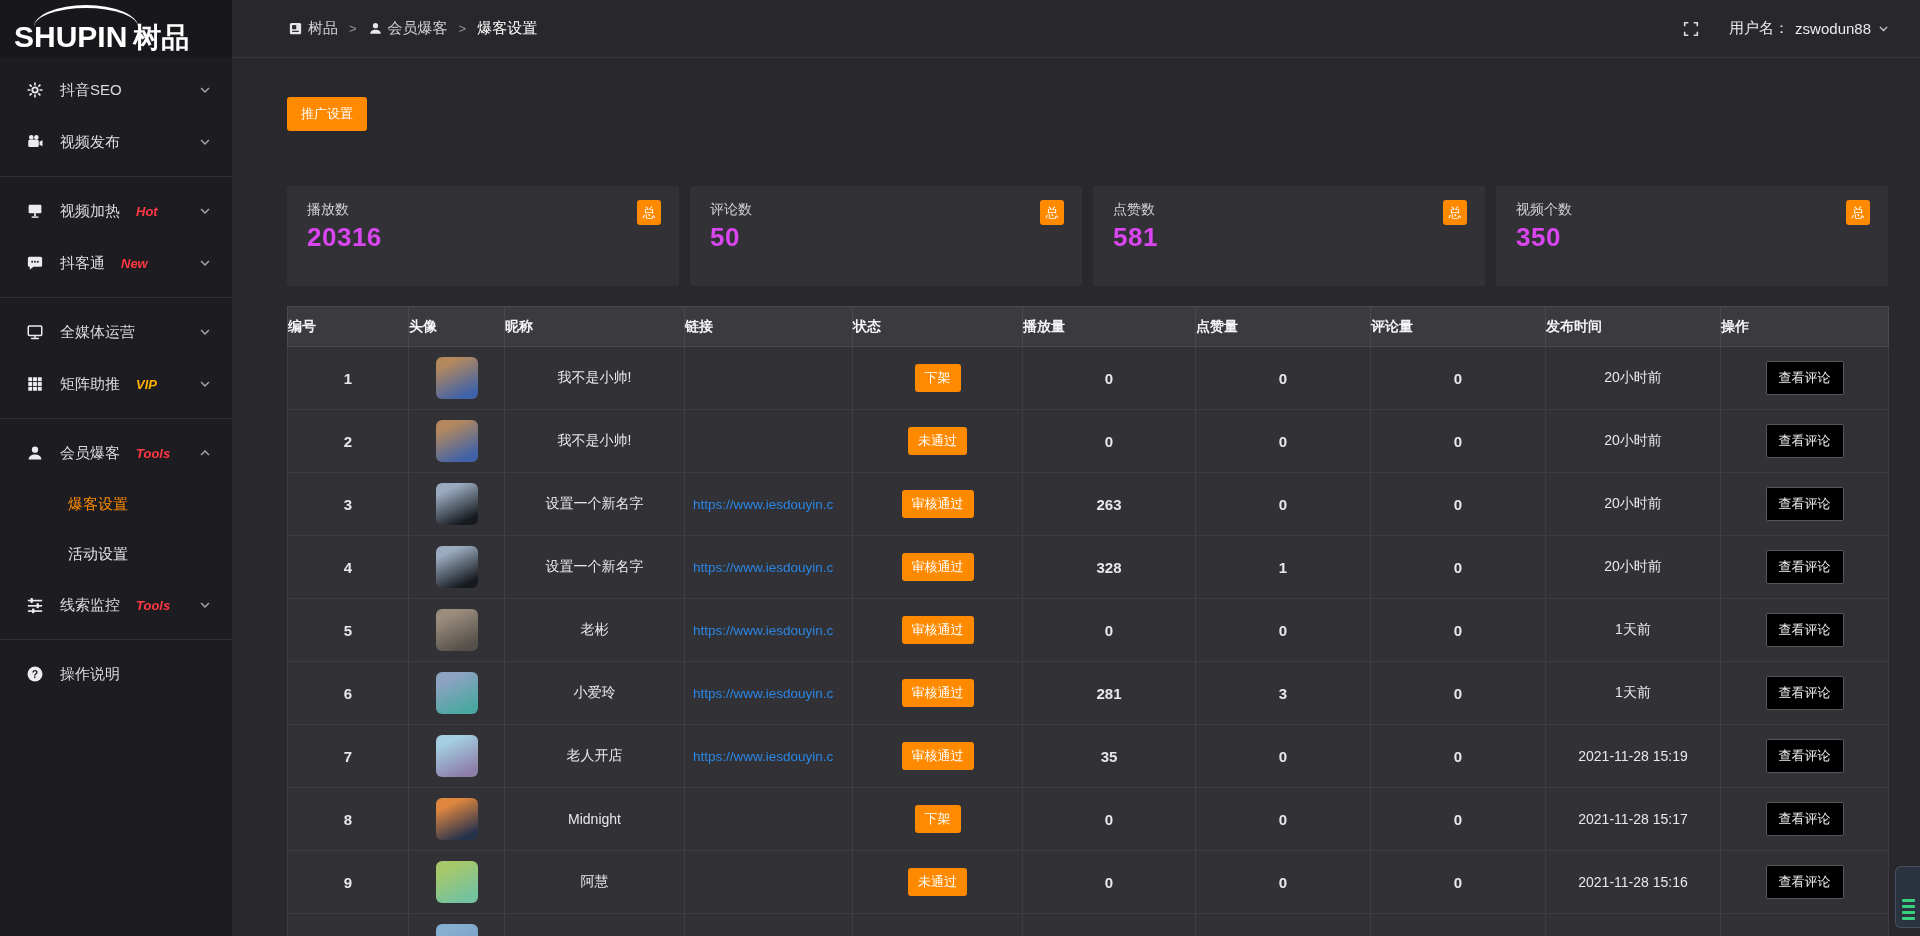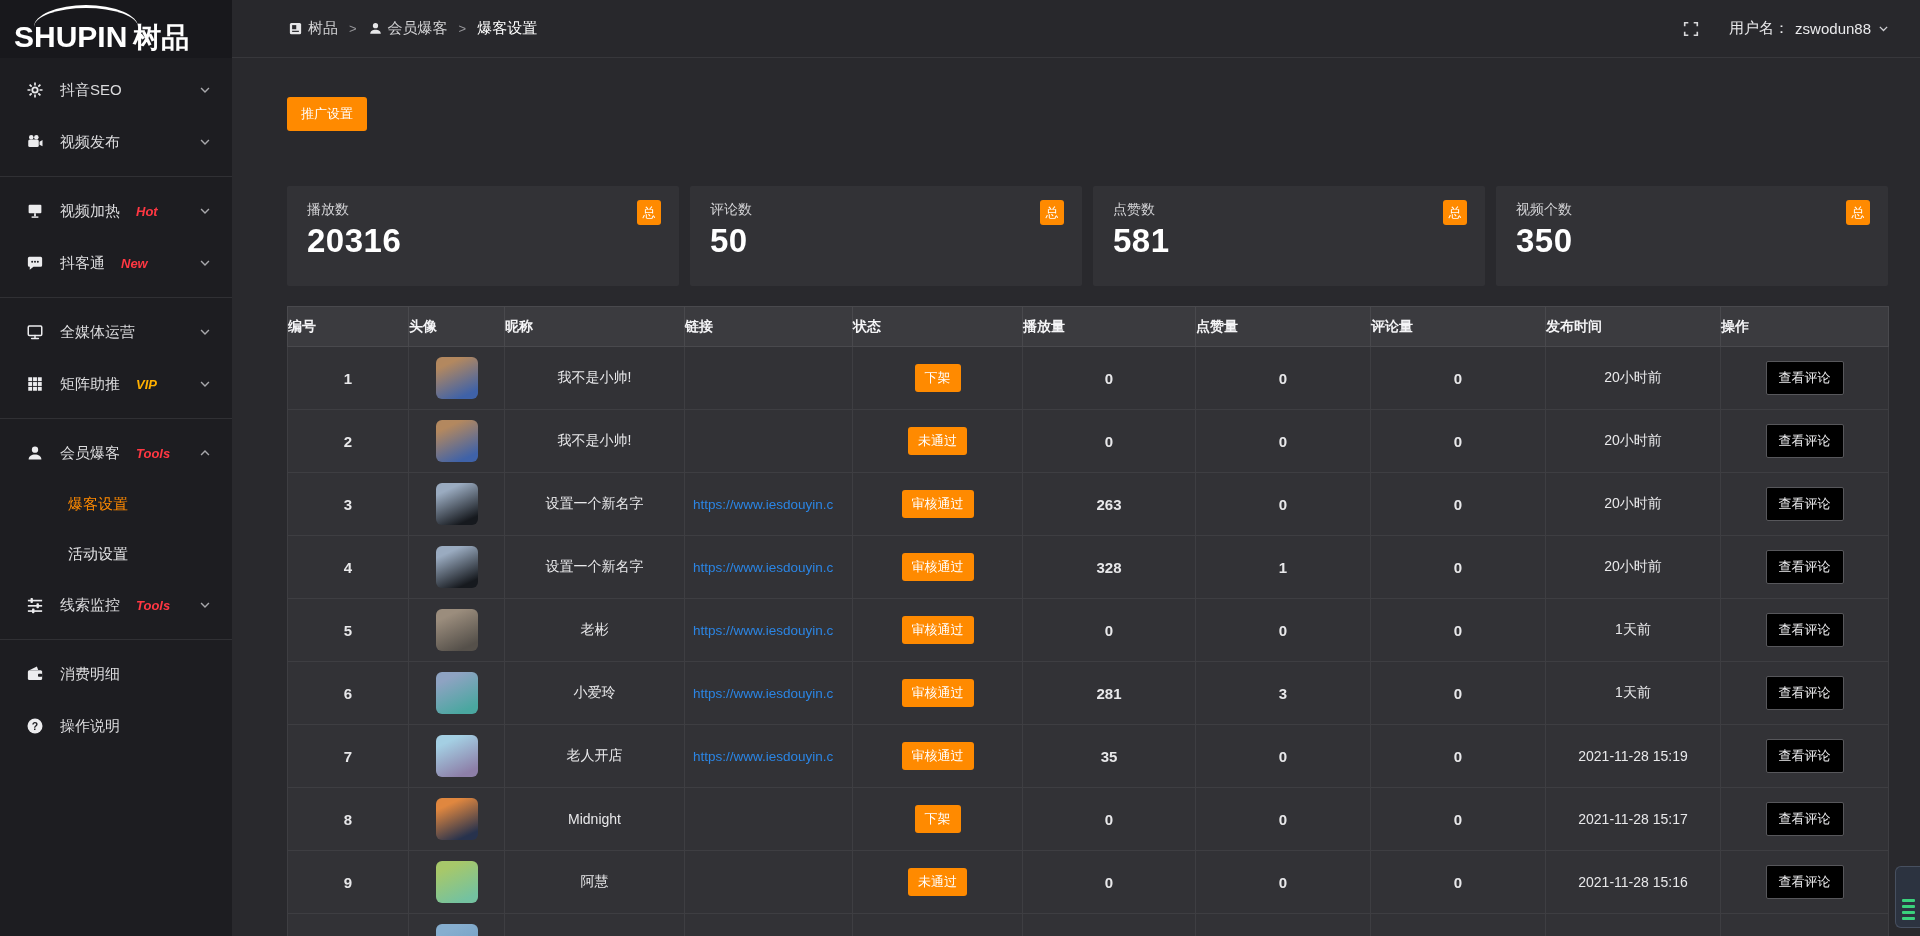--- a/index.html
+++ b/index.html
@@ -44,21 +44,21 @@
   .user-caret { width:13px; height:13px; color:#cfcfd3; }
   .user-caret svg { width:100%; height:100%; display:block; }
 
   
   .content { flex:1; padding:39px 32px 0 55px; }
   .promo-btn { display:inline-block; background:var(--accent); color:#fff; border:none;
     font-size:13px; font-family:inherit; padding:8px 14px; border-radius:3px; cursor:pointer; }
   .stats-row { display:flex; gap:11px; margin-top:55px; }
   .stat-card { flex:1; height:100px; background:#323236; border-radius:2px; position:relative; padding:15px 20px; }
   .stat-label { font-size:14px; color:#d2d2d5; }
-  .stat-value { font-size:33px; font-weight:700; color:#ffffff; margin-top:3px; letter-spacing:0.5px; }
+  .stat-value { font-size:26px; font-weight:700; color:#d946ef; margin-top:3px; letter-spacing:0.5px; }
   .stat-badge { position:absolute; top:14px; right:18px; background:var(--accent); color:#fff;
     font-size:13px; width:24px; height:25px; display:flex; align-items:center; justify-content:center; border-radius:3px; }
 
   
   .table-wrap { margin-top:20px; }
   table { width:100%; border-collapse:collapse; table-layout:fixed; }
   th { height:40px; background:#3b3b3f; border:1px solid #49494d; font-size:14px; font-weight:700;
     color:#f4f4f6; text-align:left; }
   td { height:63px; background:#323236; border:1px solid #3e3e42; font-size:14px; color:#e8e8ea;
     text-align:center; vertical-align:middle; overflow:hidden; white-space:nowrap; }
@@ -222,30 +222,20 @@
           </span>
           <span>线索监控</span>
           <em class="side-badge" style="color: rgb(255, 55, 66);">Tools</em>
           <span class="side-chevron">
             <svg viewBox="0 0 16 16">
               <polyline points="3.5,5.8 8,10.3 12.5,5.8" fill="none" stroke="currentColor" stroke-width="1.6"></polyline>
             </svg>
           </span>
         </div>
         <div class="side-divider"></div>
-        <div class="side-item">
-          <span class="side-icon">
-            <svg viewBox="0 0 24 24" fill="currentColor">
-              <path d="M5 6.5 14.5 2l1.8 4.5z"></path>
-              <rect x="2.5" y="7" width="19" height="13" rx="2"></rect>
-              <rect x="16" y="11.5" width="5.5" height="4" rx="1" fill="#1d1d21"></rect>
-            </svg>
-          </span>
-          <span>消费明细</span>
-        </div>
         <div class="side-item">
           <span class="side-icon">
             <svg viewBox="0 0 24 24">
               <circle cx="12" cy="12" r="10" fill="currentColor"></circle>
               <text x="12" y="17" text-anchor="middle" font-size="14" font-weight="bold" fill="#1d1d21" font-family="Liberation Sans, sans-serif">?</text>
             </svg>
           </span>
           <span>操作说明</span>
         </div>
       </nav>

